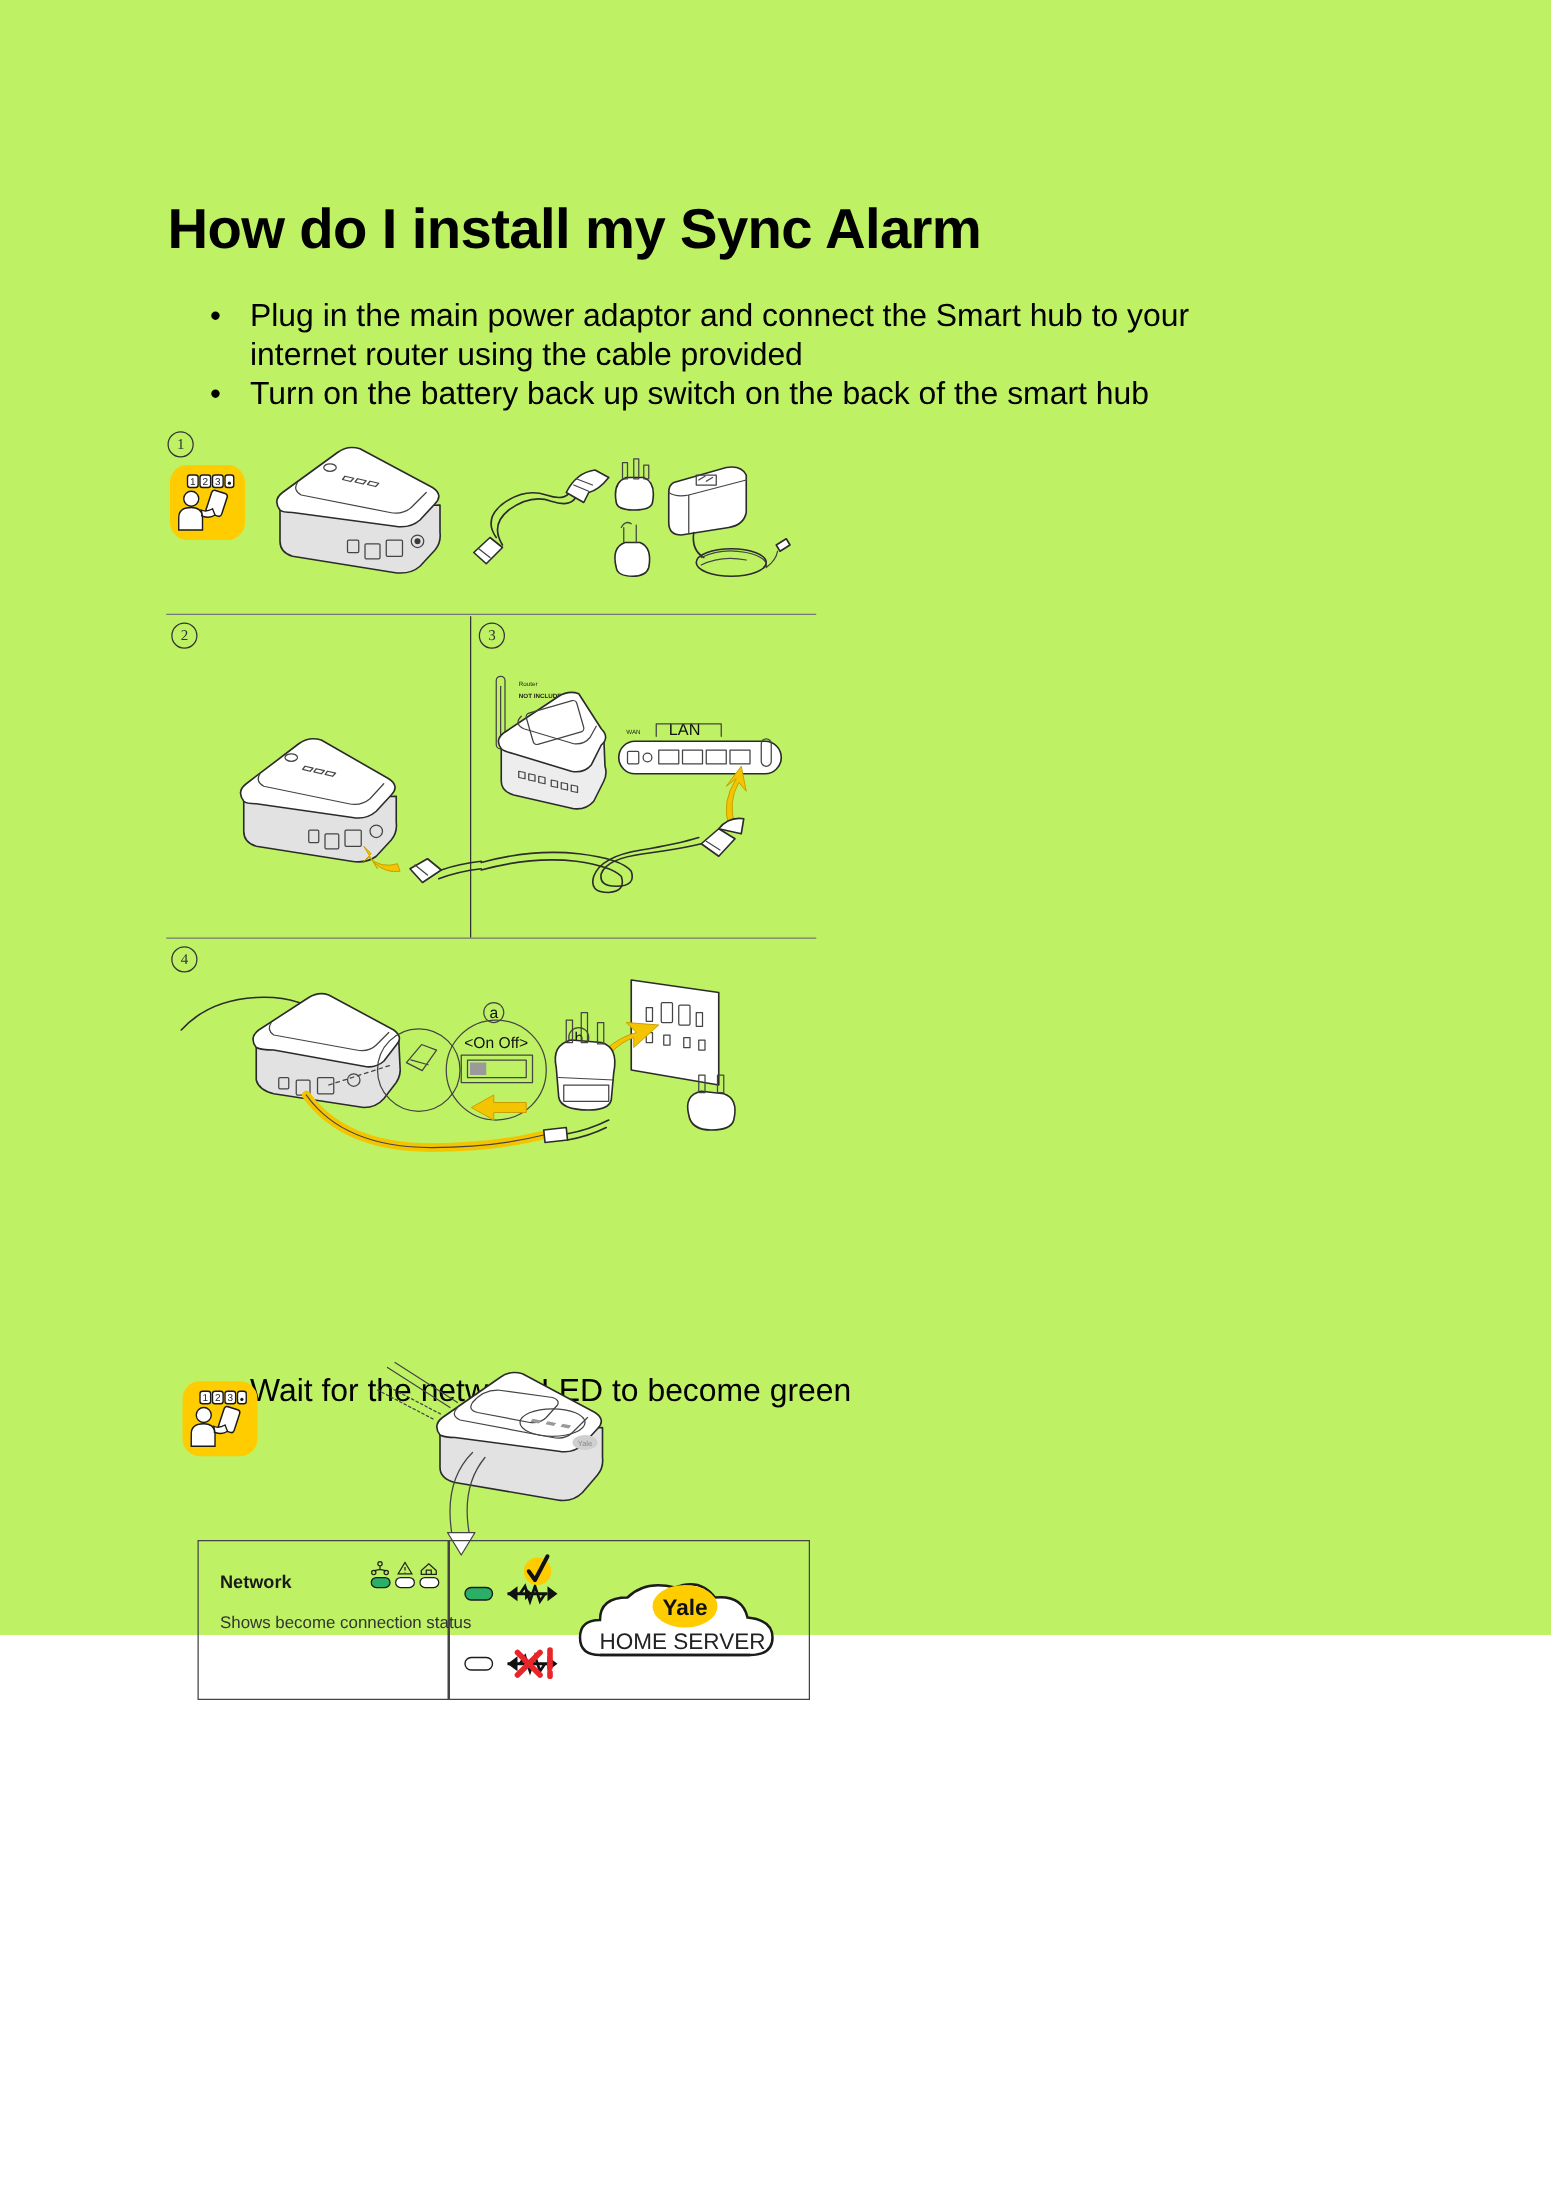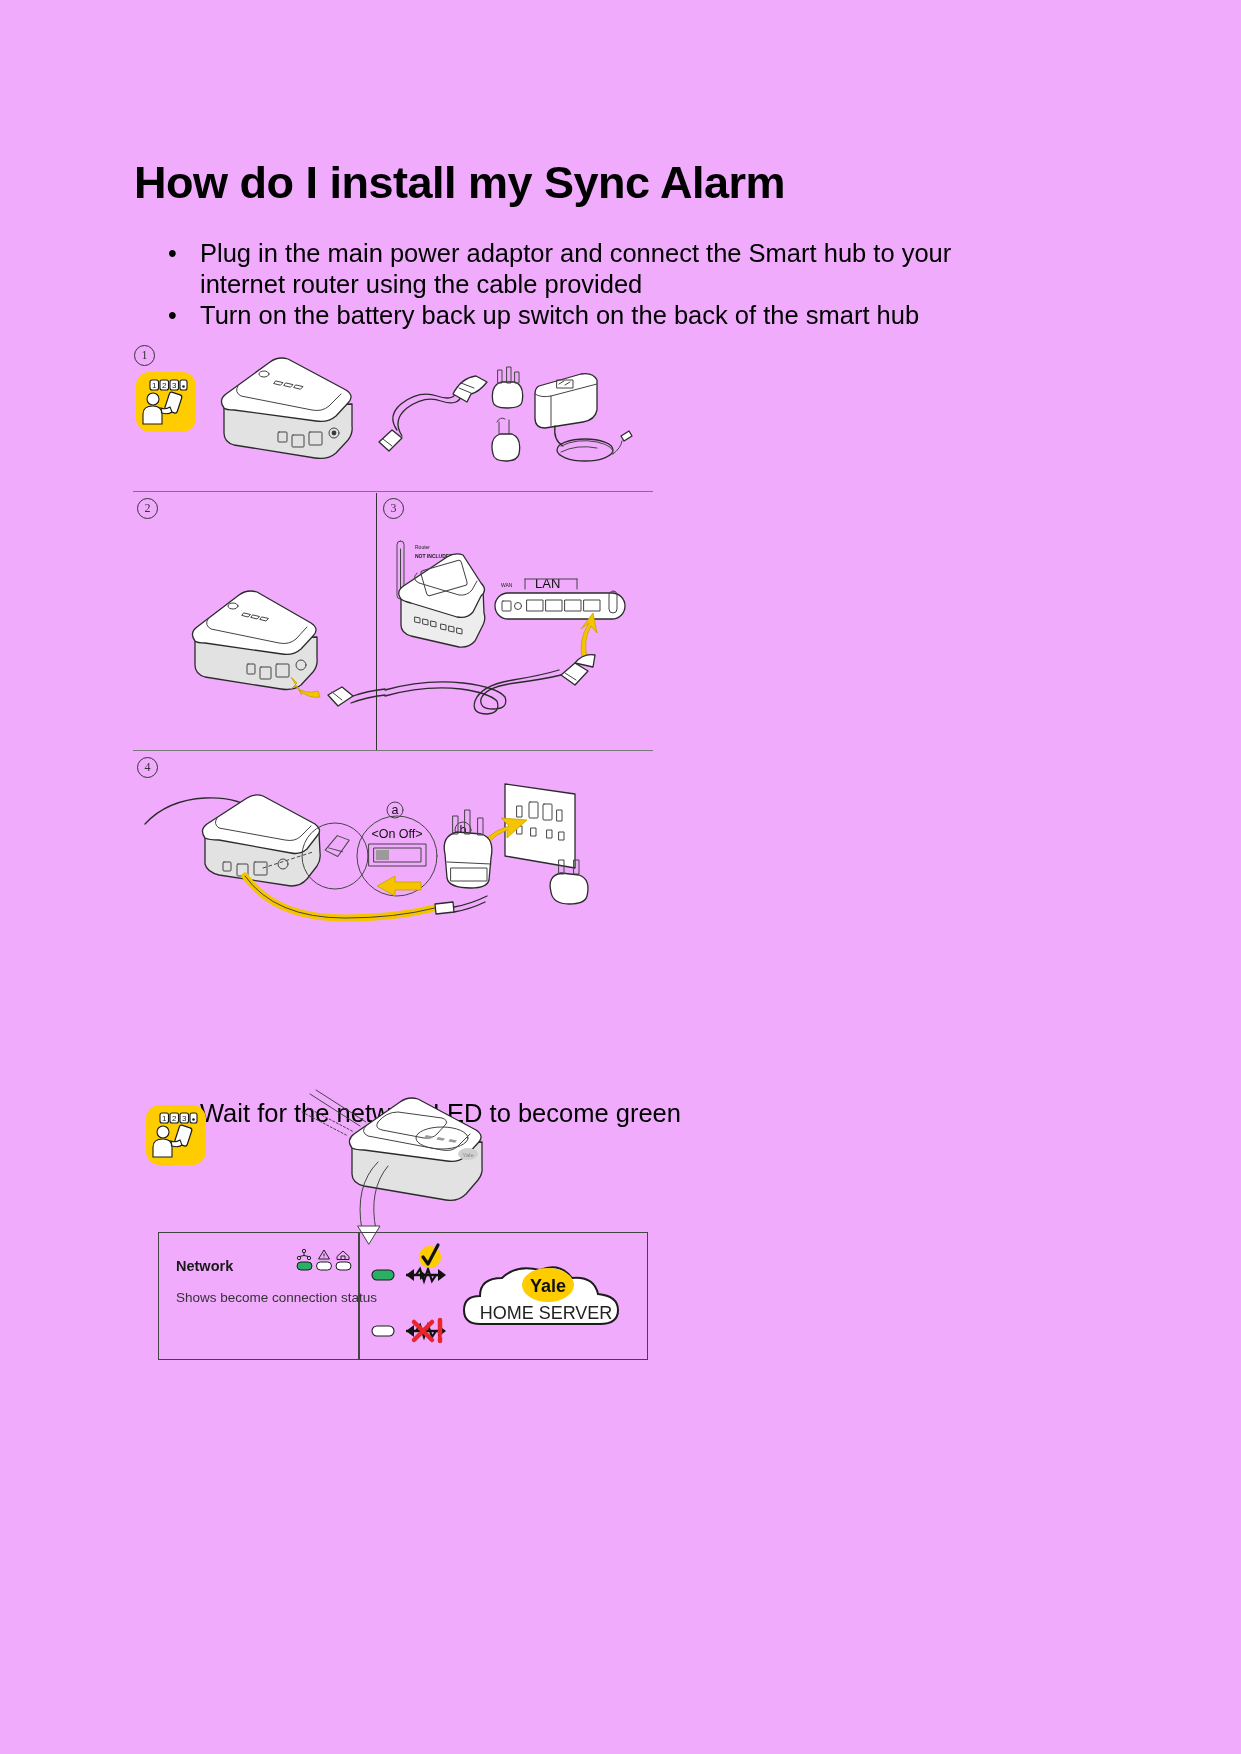--- a/index.html
+++ b/index.html
@@ -13,22 +13,22 @@
     position: relative;
     font-family: "Liberation Sans", sans-serif;
     color: #000000;
     overflow: hidden;
   }
 
   .page {
     position: absolute;
     left: 0; top: 0;
     width: 1241px;
-    height: 1754px;
-    background: #f0abfc;
+    height: 1308px;
+    background: #bef264;
   }
 
   
   .doc-title {
     position: absolute;
     left: 134px;
     top: 128px;
     font-size: 45px;
     font-weight: bold;
     letter-spacing: -0.5px;

